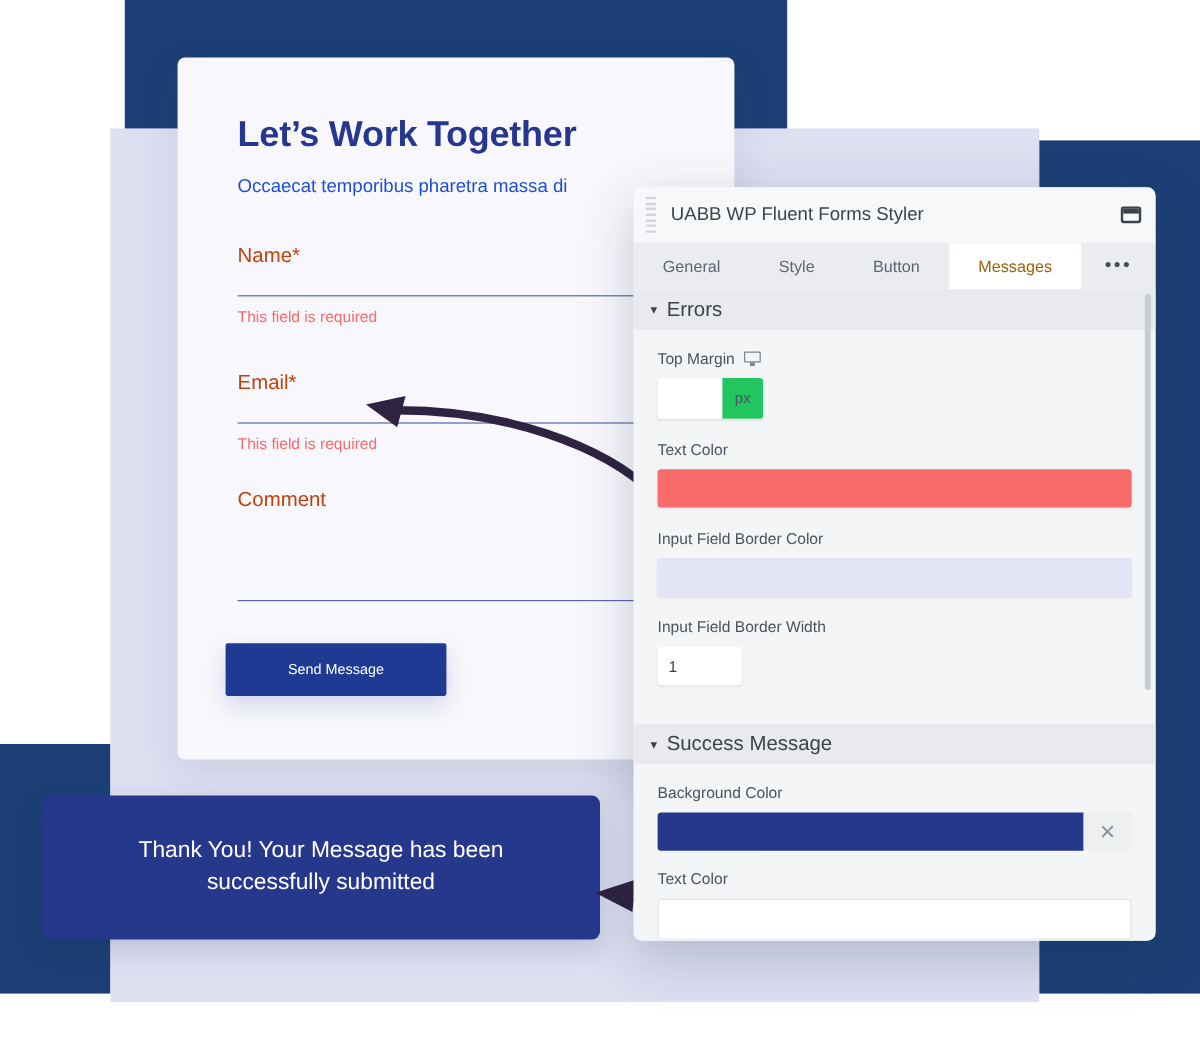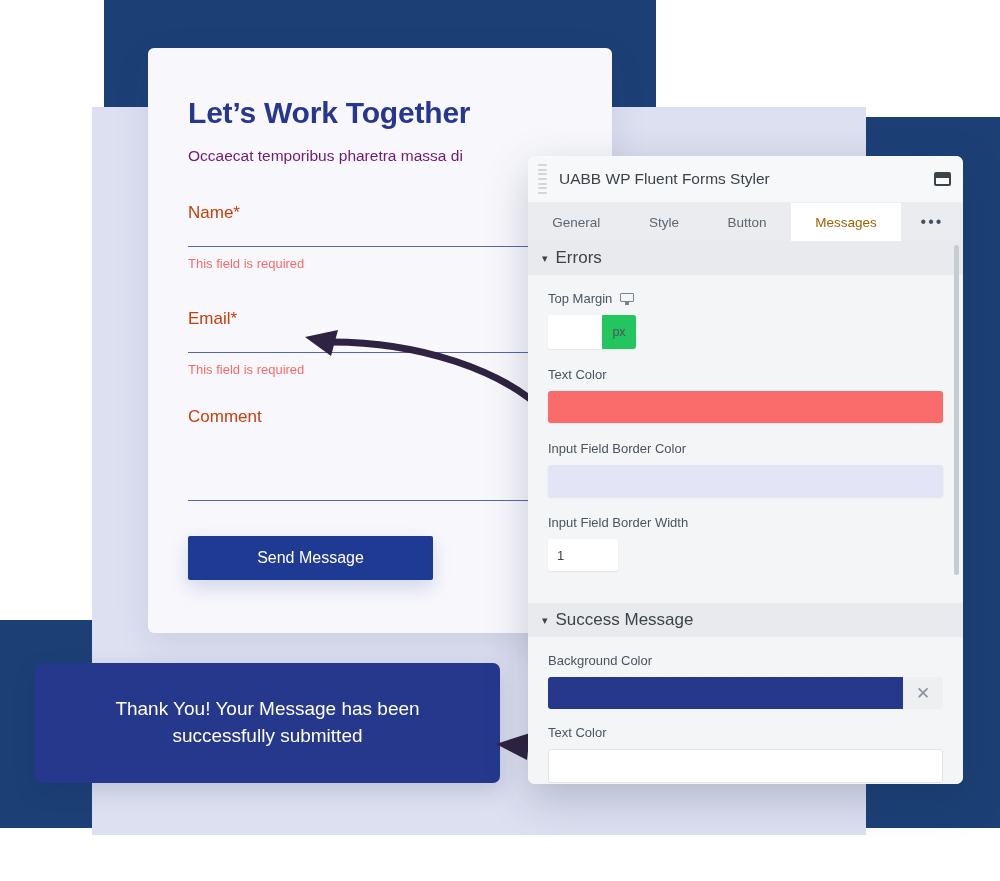--- a/index.html
+++ b/index.html
@@ -27,47 +27,47 @@
   .bg-lavender {
     position: absolute; left: 92px; top: 107px; width: 774px; height: 728px;
     background: #DDE0F1;
   }
 
   
   .form-card {
     position: absolute; left: 148px; top: 48px; width: 464px; height: 585px;
     background: #F8F8FC; border-radius: 6px;
     box-shadow: 0 10px 34px rgba(40,50,90,0.10);
-    padding: 48px 40px 0 40px;
+    padding: 48px 40px 0 50px;
   }
   .form-title {
     font-size: 30px; font-weight: bold; color: #27368F;
     letter-spacing: -0.2px; line-height: 1.15;
   }
   .form-subtitle {
-    margin-top: 16px; font-size: 15.5px; color: #701a75; font-weight: 400;
+    margin-top: 16px; font-size: 15.5px; color: #1d4ed8; font-weight: 400;
   }
   .field { position: relative; margin-top: 38px; }
   .field-label {
     font-size: 17px; color: #c2410c; font-weight: 400;
   }
   .field-rule {
     margin-top: 23px; height: 1px; background: #3C4B9B; opacity: .85;
     width: 400px;
   }
   .field-error {
     margin-top: 9px; font-size: 13px; color: #F96A6A; font-weight: 400;
   }
   .field-comment { margin-top: 30px; }
   .field-comment .field-rule { margin-top: 73px; }
   .send-btn {
     position: absolute; left: 40px; top: 488px;
-    width: 245px; height: 44px;
+    width: 184px; height: 44px;
     background: #1F3A93; color: #ffffff; border: none; border-radius: 2px;
-    font-family: "Liberation Sans", sans-serif; font-size: 16px;
+    font-family: "Liberation Sans", sans-serif; font-size: 12px;
     cursor: pointer; box-shadow: 0 8px 20px rgba(31,58,147,0.18);
   }
 
   
   .success-toast {
     position: absolute; left: 35px; top: 663px; width: 465px; height: 120px;
     background: #26388C; border-radius: 7px;
     color: #ffffff; display: flex; align-items: center; justify-content: center;
     text-align: center; font-size: 19px; line-height: 1.42; padding: 16px 54px;
     box-shadow: 0 8px 22px rgba(20,30,80,0.16);

